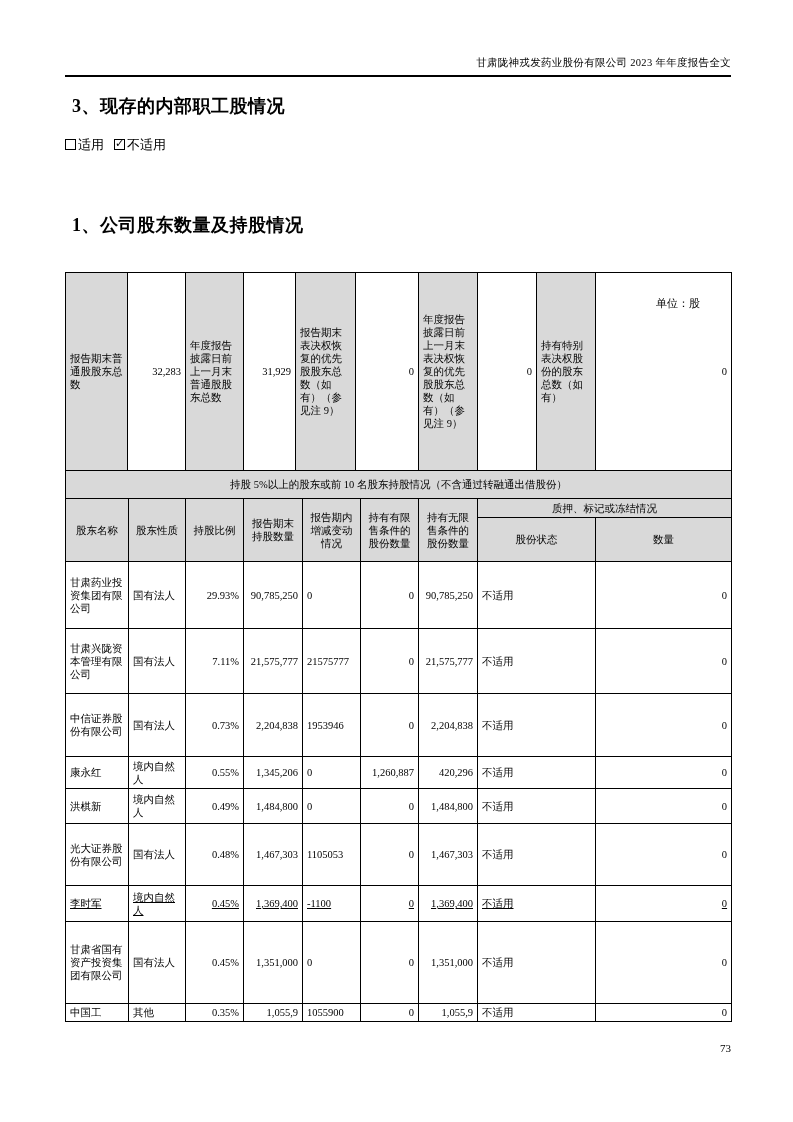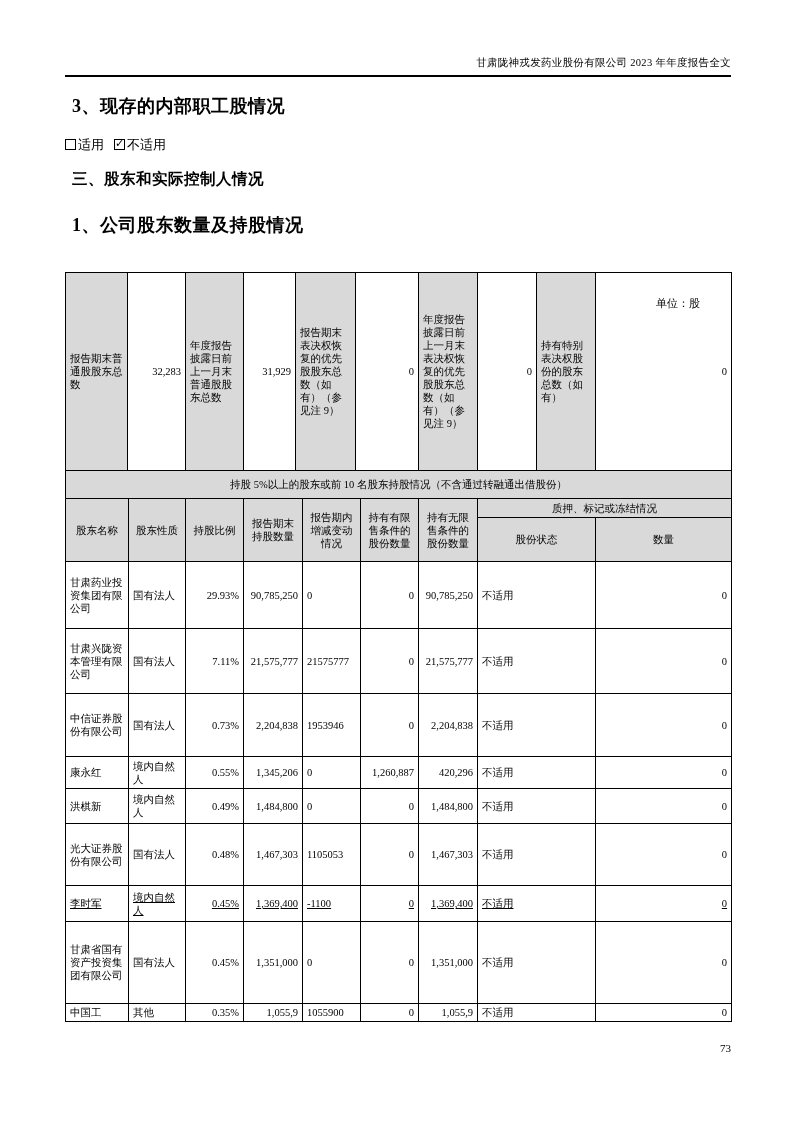--- a/index.html
+++ b/index.html
@@ -72,21 +72,20 @@
 
   <div class="hdr-title">甘肃陇神戎发药业股份有限公司 2023 年年度报告全文</div>
   <div class="hdr-rule"></div>
 
   <div class="h-small" style="top:94px;">3、现存的内部职工股情况</div>
 
   <div class="chk-row">
     <span class="chk-box"></span><span>适用</span><span class="chk-gap"></span><span class="chk-box checked"></span><span>不适用</span>
   </div>
 
-  <div class="h-big">三、股东和实际控制人情况</div>
   <div class="h-small" style="top:213px;">1、公司股东数量及持股情况</div>
 
   <div class="unit-label">单位：股</div>
 
   <div class="tbl-wrap">
 
     <table class="tblA">
       <colgroup>
         <col style="width:62px">
           <col style="width:58px">

